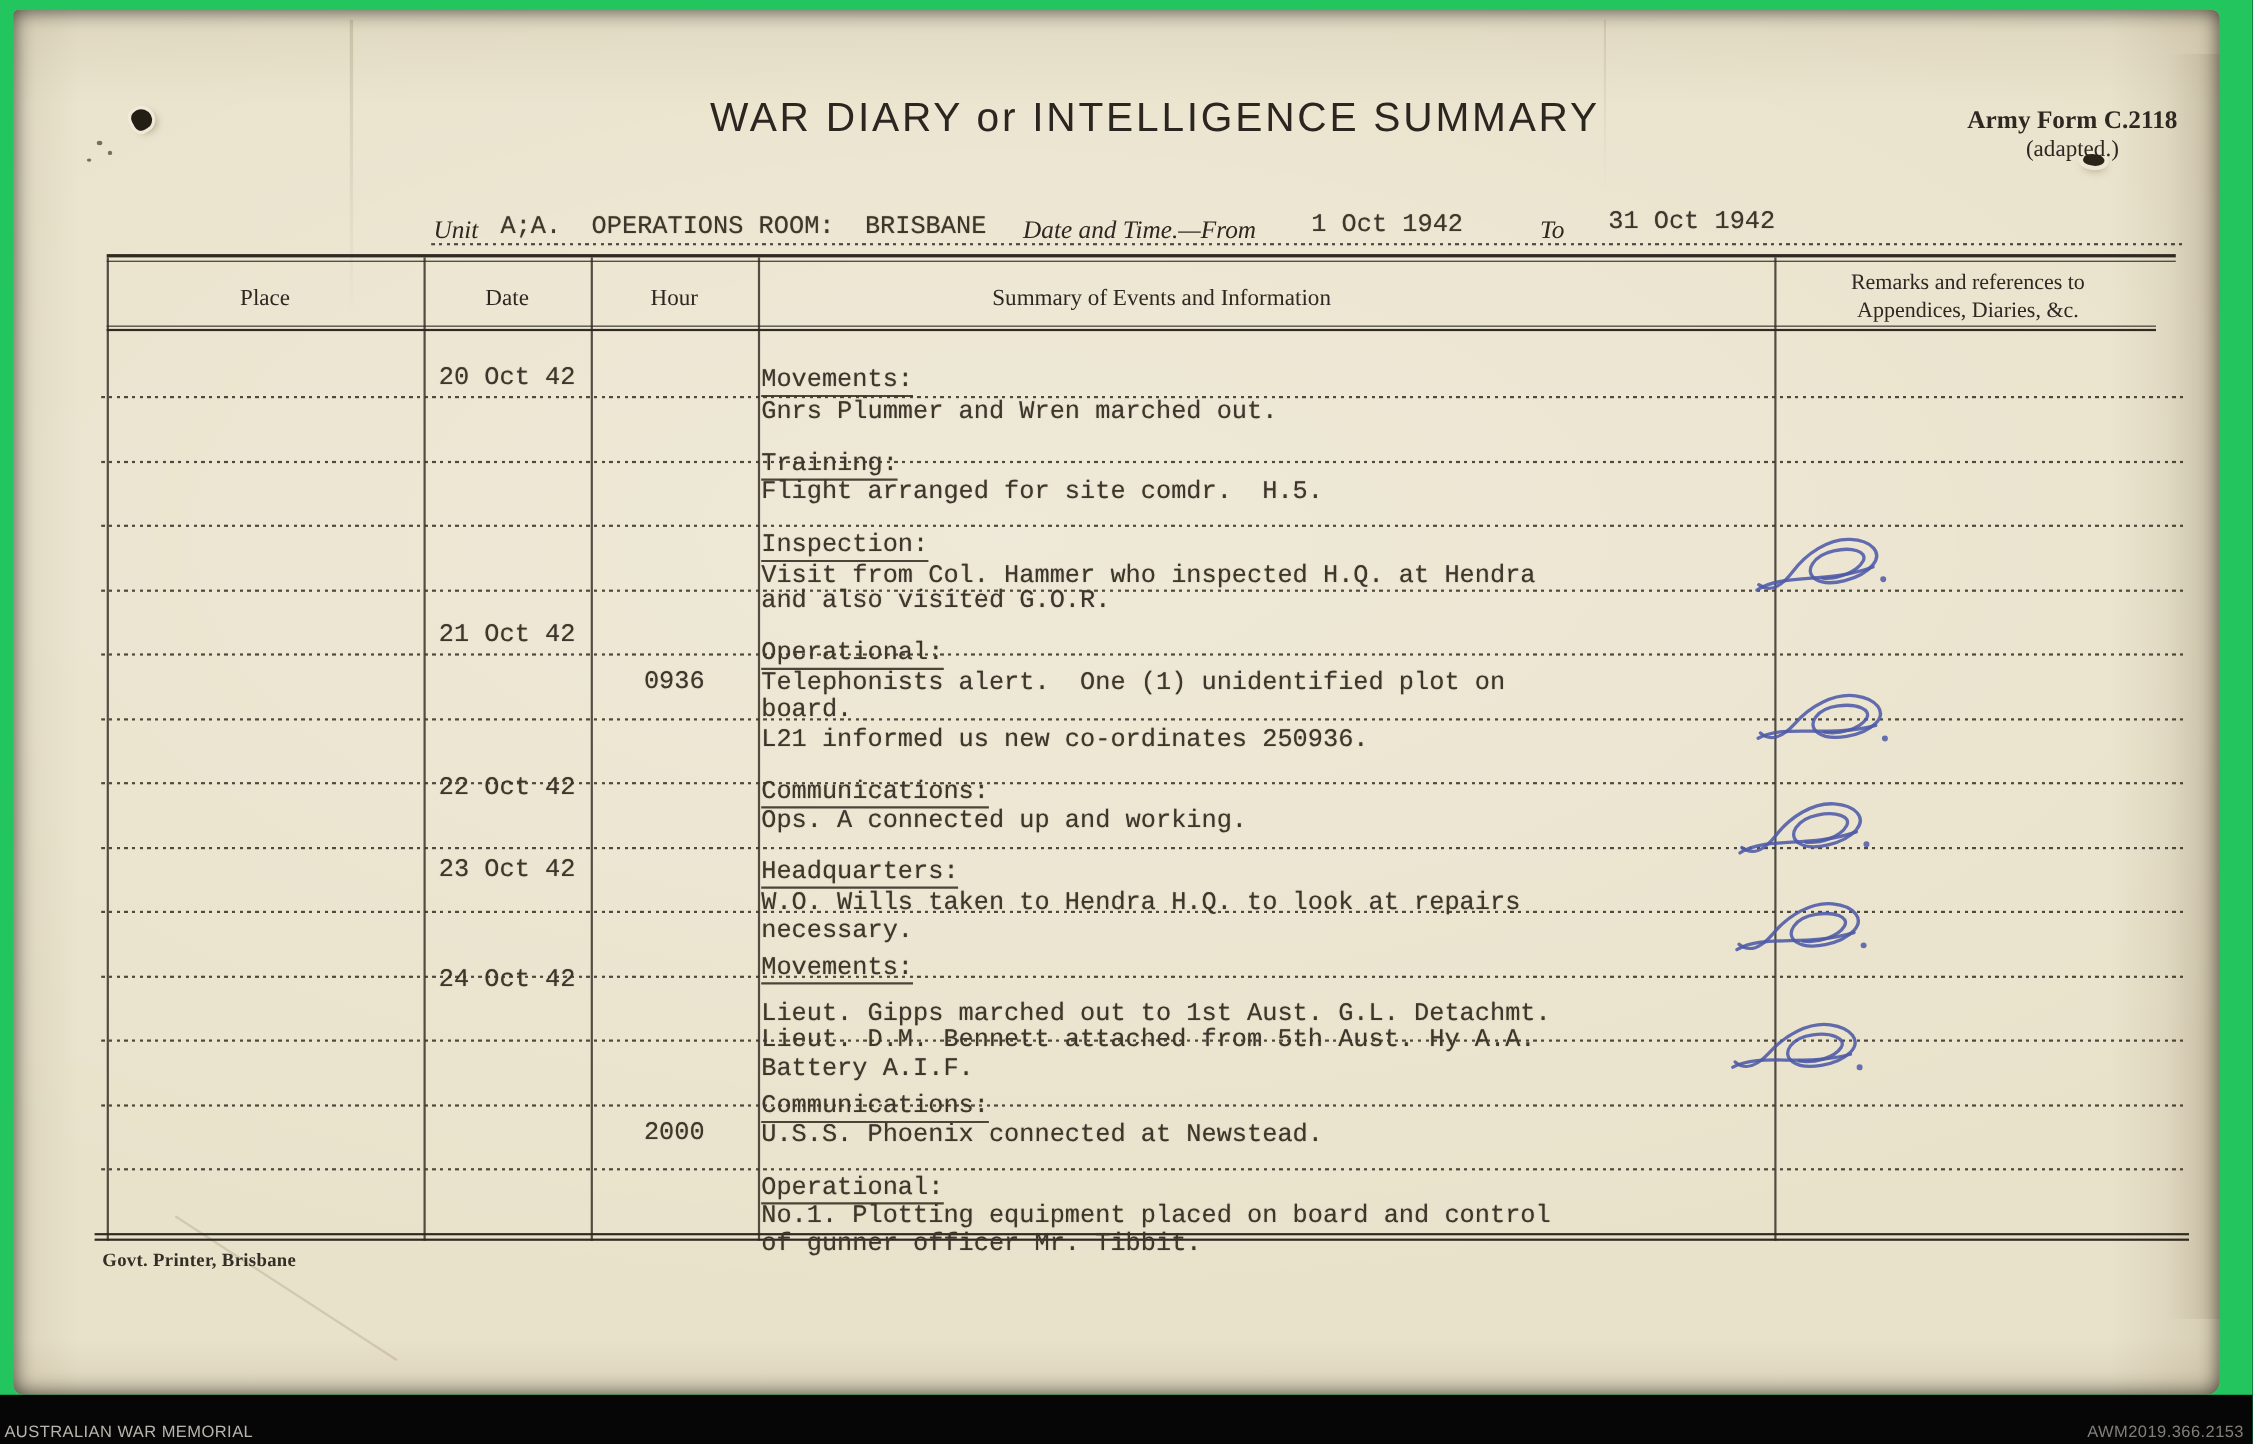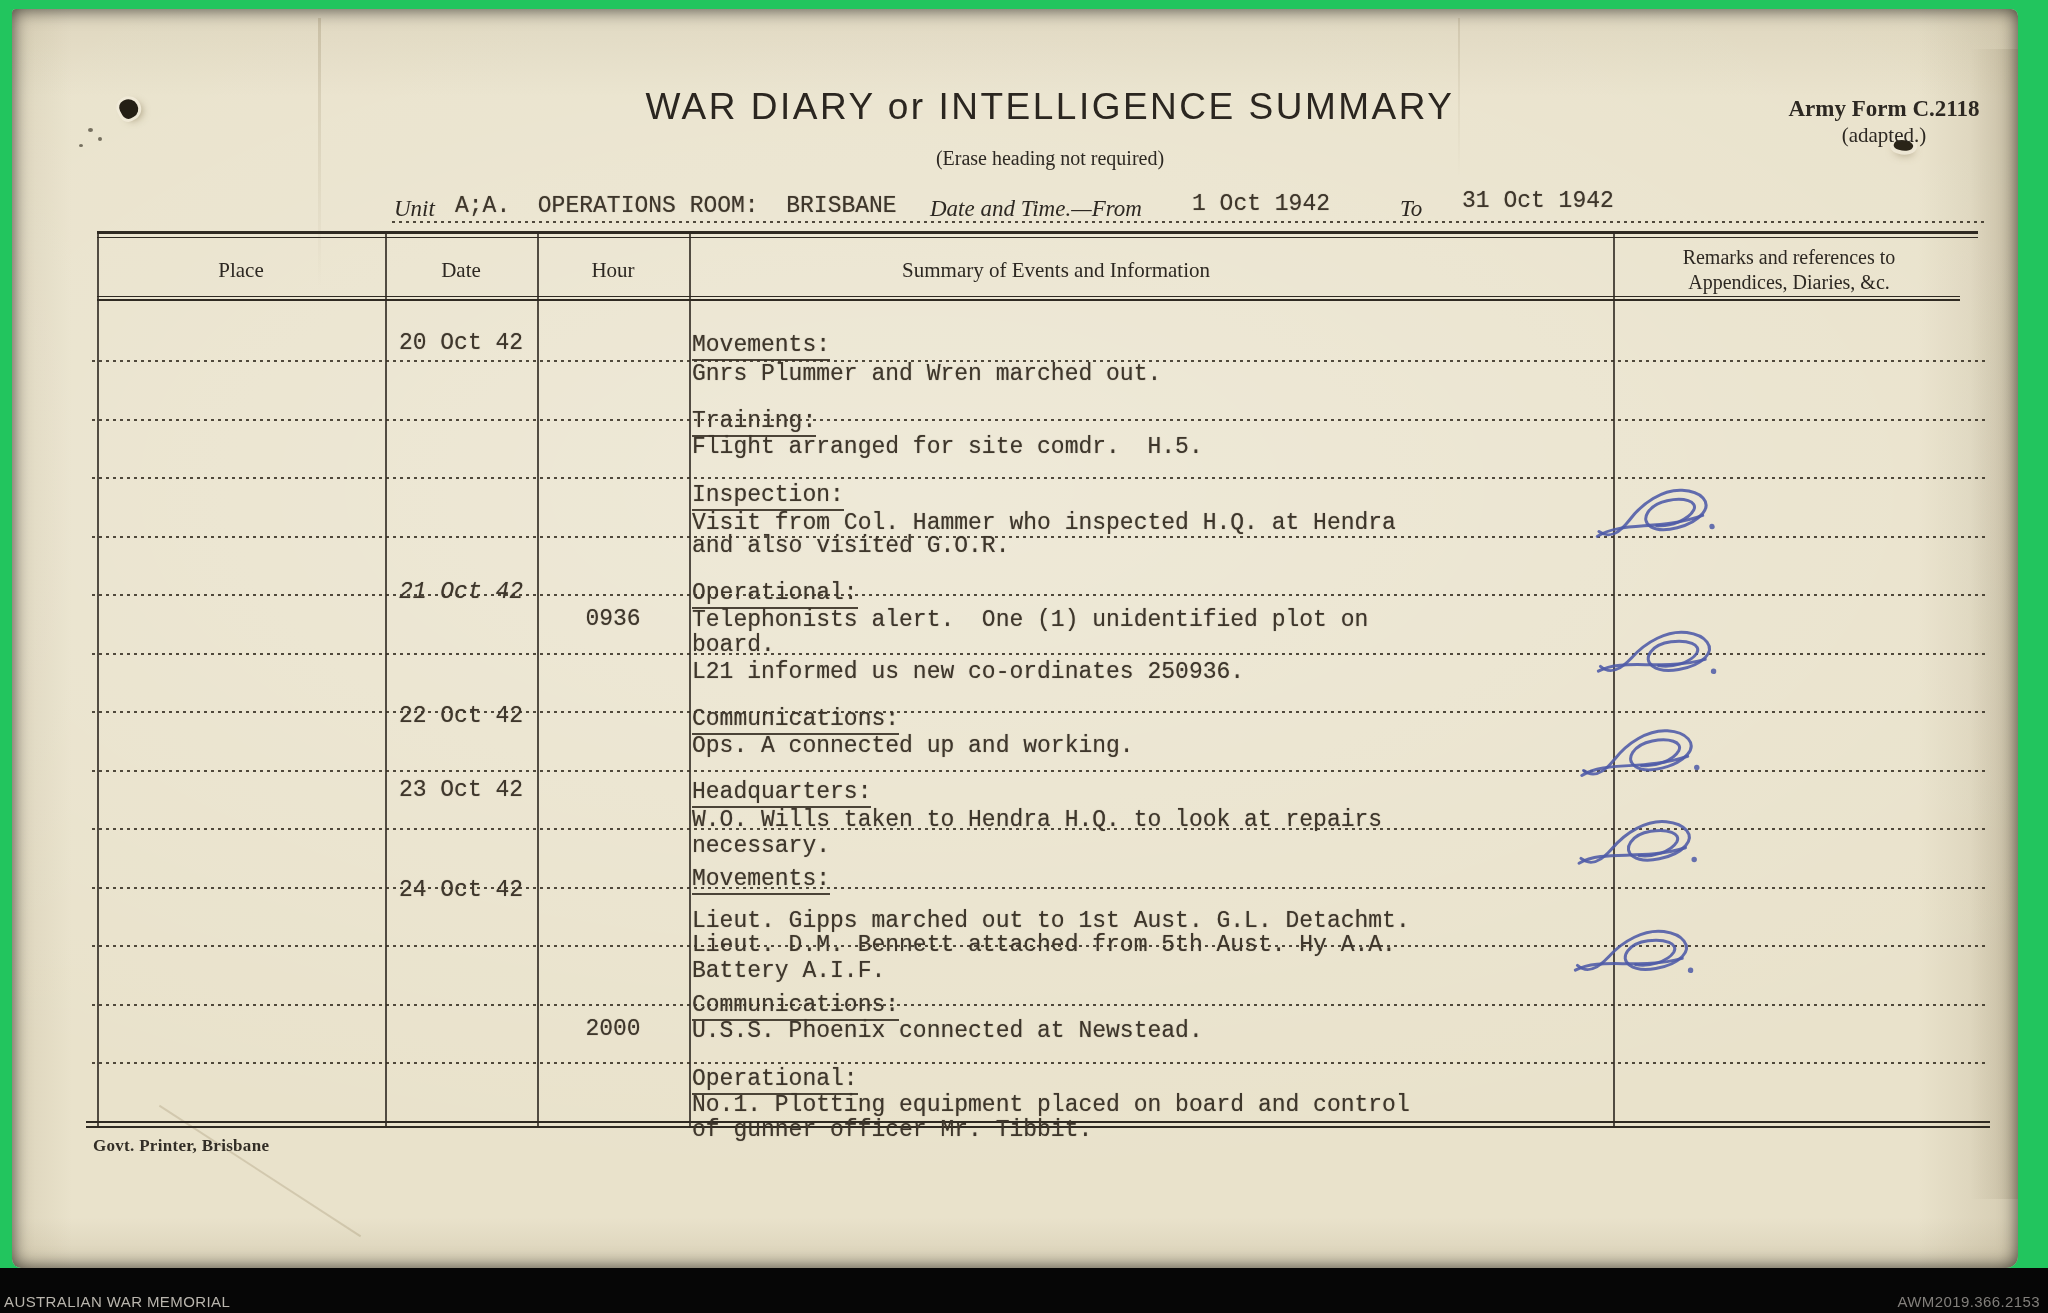--- a/index.html
+++ b/index.html
@@ -85,21 +85,20 @@
     <div class="crease crease-r"></div>
   </div>
   <div class="crease crease-d1"></div>
   <div class="hole"></div>
   <div class="speck sp1"></div>
   <div class="speck sp2"></div>
   <div class="speck sp3"></div>
   <div class="tear"></div>
 
   <div class="print title">WAR DIARY or INTELLIGENCE SUMMARY</div>
-  <div class="print subtitle">(Erase heading not required)</div>
   <div class="print formcode">
     <div class="l1">Army Form C.2118</div>
     <div class="l2">(adapted.)</div>
   </div>
 
   <div class="print lbl u-unit">Unit</div>
   <div class="tw u-val">A;A.  OPERATIONS ROOM:  BRISBANE</div>
   <div class="print lbl u-dt">Date and Time.—From</div>
   <div class="tw u-from">1 Oct 1942</div>
   <div class="print lbl u-to">To</div>
@@ -136,21 +135,21 @@
       <div class="rule-dotted" style="left: 92px; top: 711px; width: 1893px;"></div>
       <div class="rule-dotted" style="left: 92px; top: 770px; width: 1893px;"></div>
       <div class="rule-dotted" style="left: 92px; top: 828px; width: 1893px;"></div>
       <div class="rule-dotted" style="left: 92px; top: 887px; width: 1893px;"></div>
       <div class="rule-dotted" style="left: 92px; top: 945px; width: 1893px;"></div>
       <div class="rule-dotted" style="left: 92px; top: 1004px; width: 1893px;"></div>
       <div class="rule-dotted" style="left: 92px; top: 1062px; width: 1893px;"></div>
     </div>
   <div id="layer-dates">
       <div class="tw cell-date" style="top: 330px;">20 Oct 42</div>
-      <div class="tw cell-date" style="top: 579px; font-style: italic;">21 Oct 42</div>
+      <div class="tw cell-date" style="top: 564px;">21 Oct 42</div>
       <div class="tw cell-date" style="top: 703px;">22 Oct 42</div>
       <div class="tw cell-date" style="top: 777px;">23 Oct 42</div>
       <div class="tw cell-date" style="top: 877px;">24 Oct 42</div>
     </div>
   <div id="layer-hours">
       <div class="tw cell-hour" style="top: 606px;">0936</div>
       <div class="tw cell-hour" style="top: 1016px;">2000</div>
     </div>
   <div id="layer-summary">
       <div class="tw sum-line" style="top: 332px;"><span class="t heading">Movements:</span></div>

